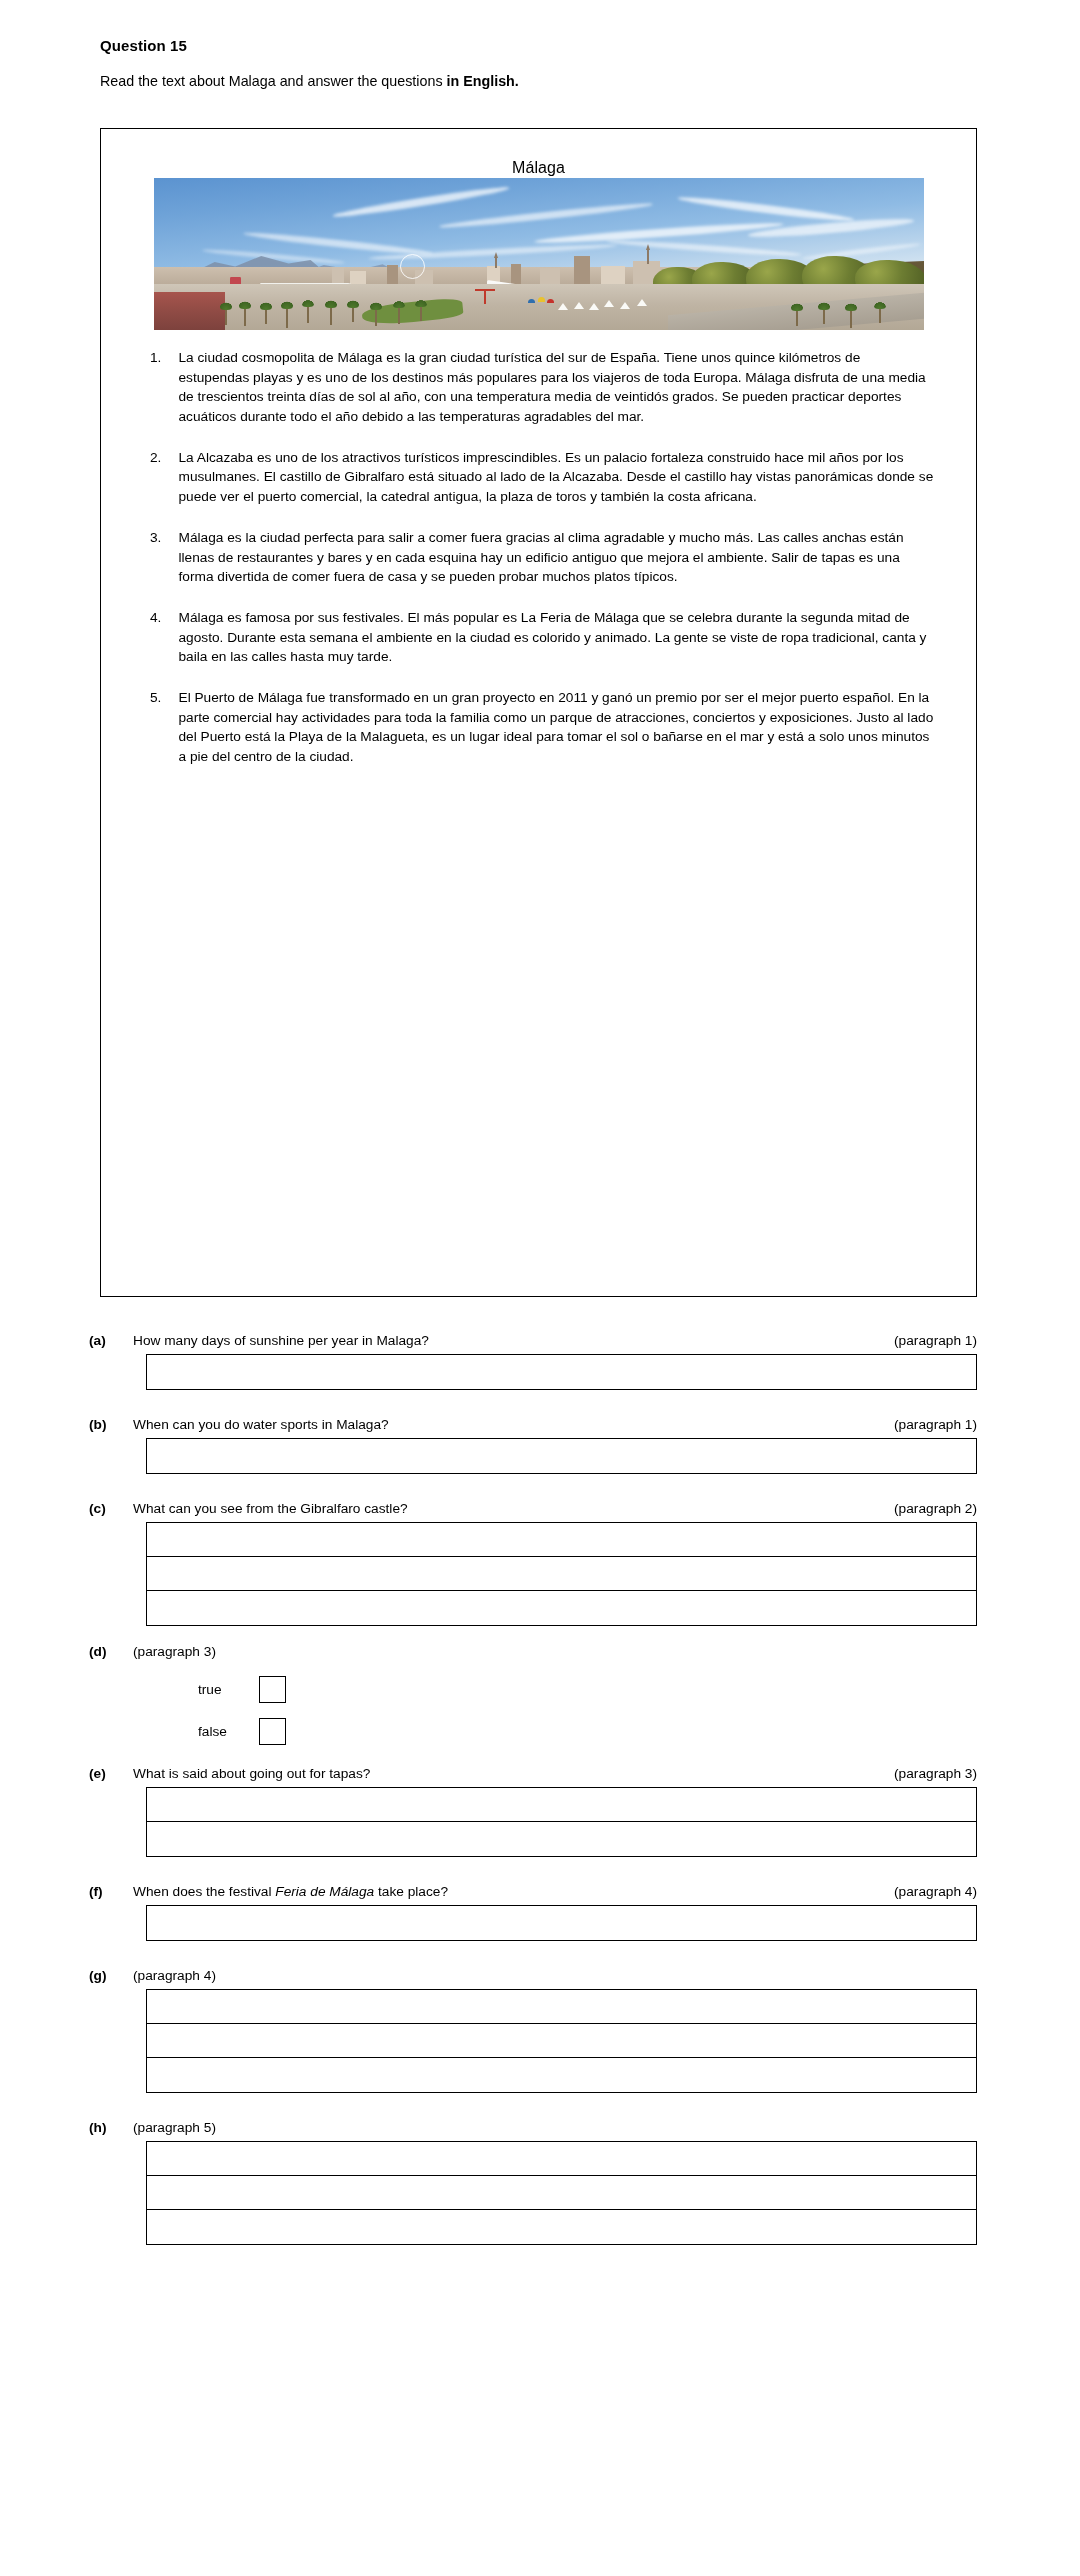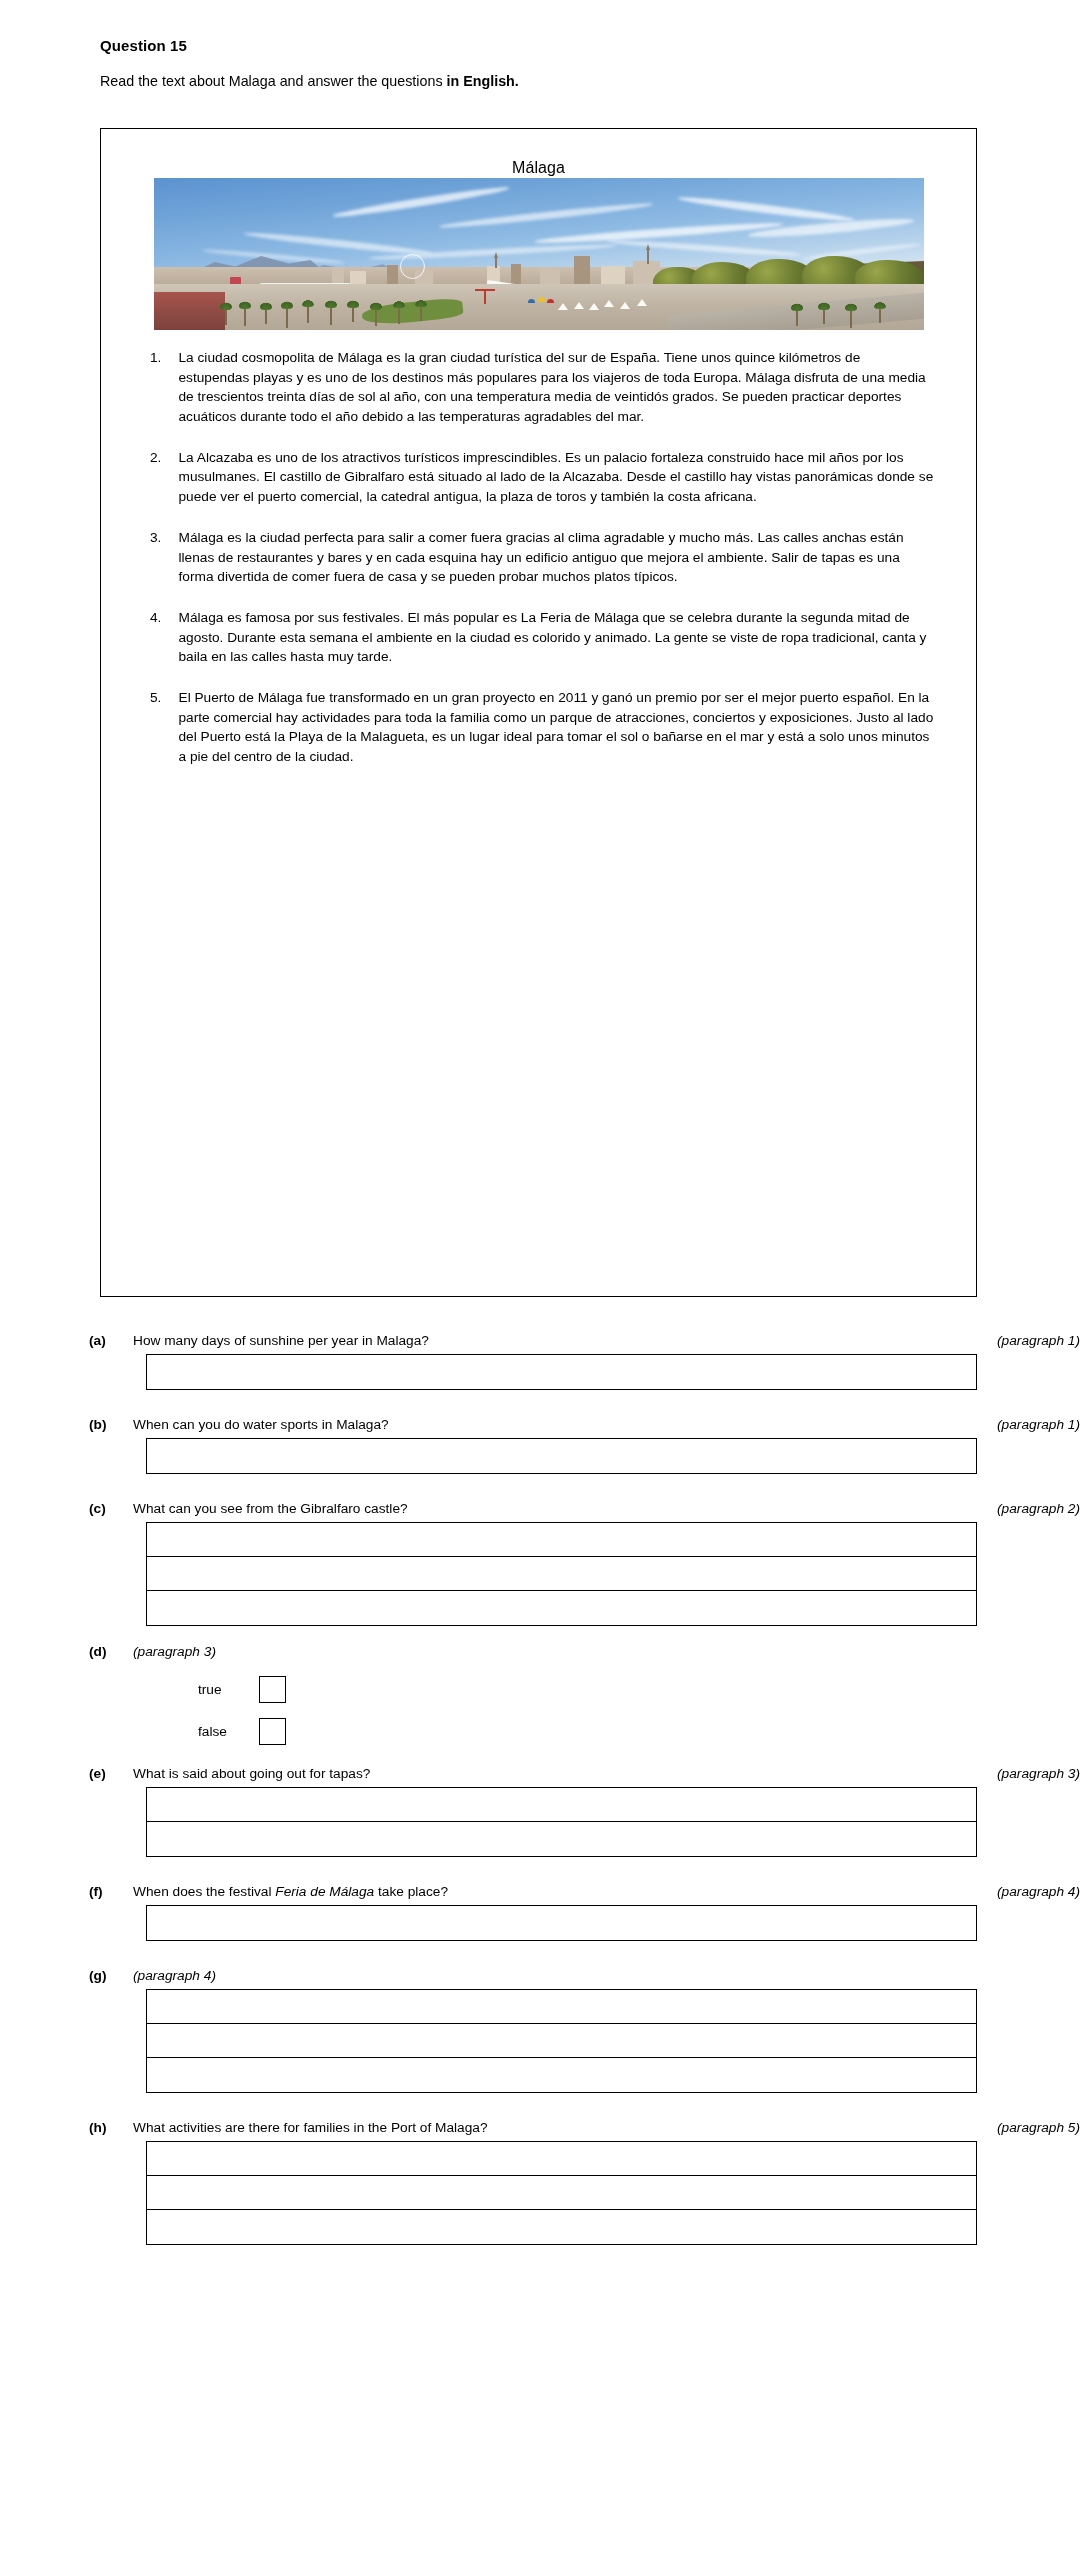--- a/index.html
+++ b/index.html
@@ -306,22 +306,22 @@
   }
   .qtext {
     flex: 1 1 auto;
     font-size: 13.7px;
   }
   .qtext i { font-style: italic; }
   .qtext b { font-weight: bold; }
   .qpara {
     flex: 0 0 auto;
     font-size: 13.7px;
+    margin-right: 103px;
     white-space: nowrap;
-    font-style: italic;
   }
   .answer-box {
     margin: 4.8px 0 0 146px;
     width: 831px;
     border: 1.2px solid #000;
     background: #fff;
   }
   .answer-line {
     height: 34px;
     border-bottom: 0.6px solid #000;
@@ -578,21 +578,20 @@
     </div>
     <div class="answer-box">
       <div class="answer-line"></div>
       <div class="answer-line"></div>
       <div class="answer-line"></div>
     </div>
     <div class="gap-lg"></div>
 
     <div class="qrow">
       <div class="qlabel">(h)</div>
-      <div class="qtext">What activities are there for families in the Port of Malaga?</div>
       <div class="qpara">(paragraph 5)</div>
     </div>
     <div class="answer-box">
       <div class="answer-line"></div>
       <div class="answer-line"></div>
       <div class="answer-line"></div>
     </div>
 
   </div>
 

